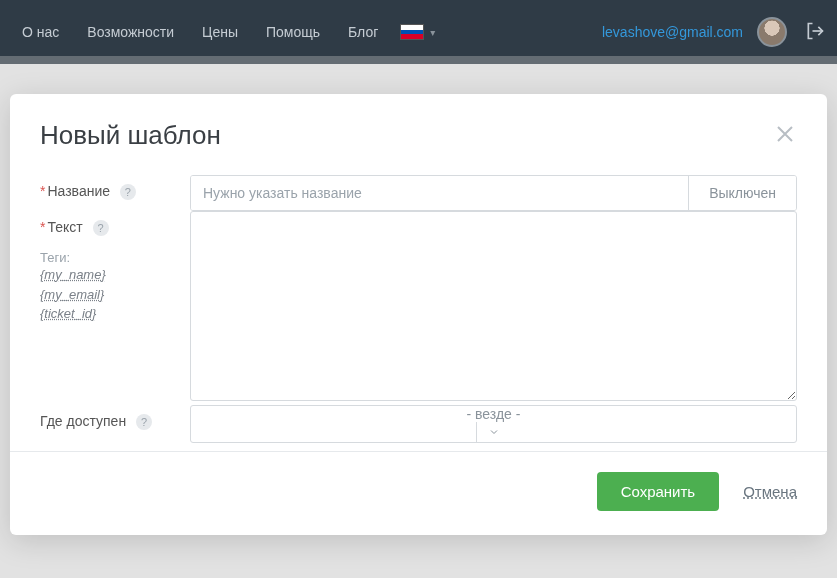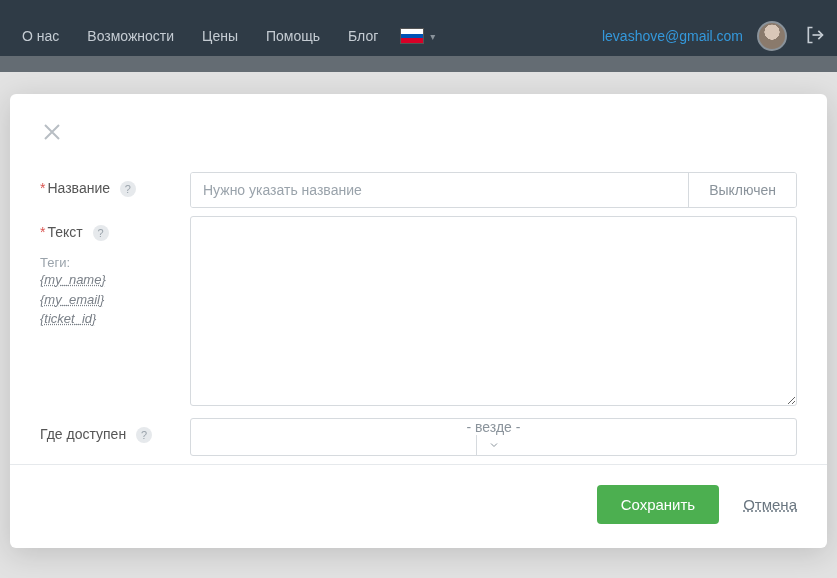--- a/index.html
+++ b/index.html
@@ -6,21 +6,21 @@
   body {
     font-family: -apple-system, BlinkMacSystemFont, "Segoe UI", Arial, sans-serif;
     background: #f0f0f0;
     width: 837px;
     height: 578px;
     overflow: hidden;
     position: relative;
   }
   .topbar {
     background: #2f3b46;
-    height: 72px;
+    height: 64px;
     display: flex;
     align-items: center;
     padding: 0 12px 0 0;
     color: #c5ccd3;
     font-size: 14px;
   }
   .nav { display: flex; align-items: center; gap: 0; padding-left: 8px; }
   .nav-item { padding: 0 14px; cursor: pointer; color: #c5ccd3; }
   .flag-wrap { display: flex; align-items: center; margin-left: 8px; cursor: pointer; }
   .flag { width: 24px; height: 16px; display: inline-block; position: relative; border: 1px solid #555; }
@@ -52,21 +52,21 @@
     position: absolute;
     top: 94px; left: 10px; right: 10px;
     background: #fff;
     border-radius: 6px;
     box-shadow: 0 6px 30px rgba(0,0,0,0.15);
     padding: 26px 30px 24px 30px;
   }
   .modal-header { display:flex; align-items:center; justify-content:space-between; margin-bottom: 24px;}
   .modal-title { font-size: 26px; font-weight: 400; color: #3a3f44; }
   .close-x { cursor:pointer; color:#b8bec4; }
-  .form-row { display:flex; align-items:flex-start; margin-bottom: 8px; }
+  .form-row { display:flex; align-items:flex-start; margin-bottom: 0; }
   .form-label-col { width: 150px; padding-top: 8px; font-size: 14px; color:#555; }
   .req { color:#d9534f; margin-right: 2px; }
   .help-badge {
     display:inline-flex; align-items:center; justify-content:center;
     width:16px; height:16px; border-radius:50%;
     background:#e6e9ec; color:#9aa3ab; font-size:11px;
     margin-left:6px; cursor:pointer;
   }
   .form-field-col { flex:1; }
   .name-row { display:flex; border:1px solid #d6dade; border-radius:3px; overflow:hidden; }
@@ -138,20 +138,21 @@
     </svg>
   </span>
 </div>
 
 <div class="backdrop-text">есь.</div>
 
 <div class="modal-backdrop"></div>
 
 <div class="modal">
   <div class="modal-header">
+    <h2 class="modal-title">Новый шаблон</h2>
     <span class="close-x">
       <svg width="24" height="24" viewBox="0 0 24 24" fill="none" stroke="currentColor" stroke-width="2">
         <path d="M5 5l14 14M19 5L5 19"></path>
       </svg>
     </span>
   </div>
 
   <div class="form-row">
     <div class="form-label-col">
       <span class="req">*</span><span>Название</span>

